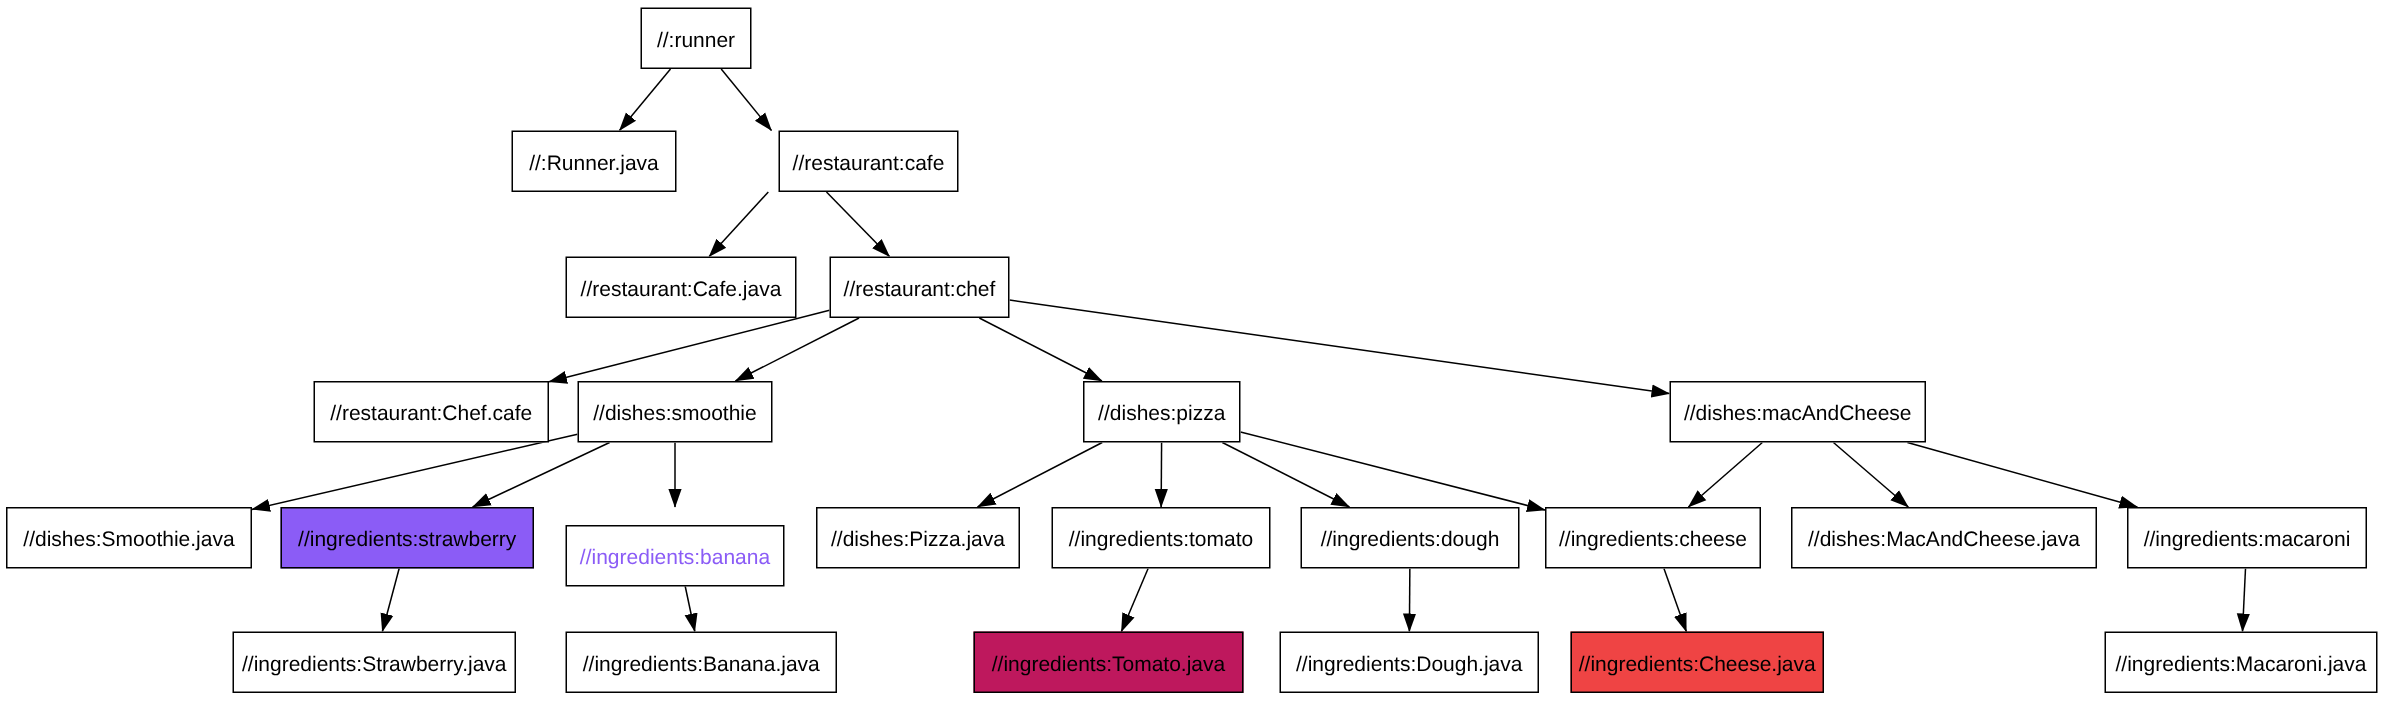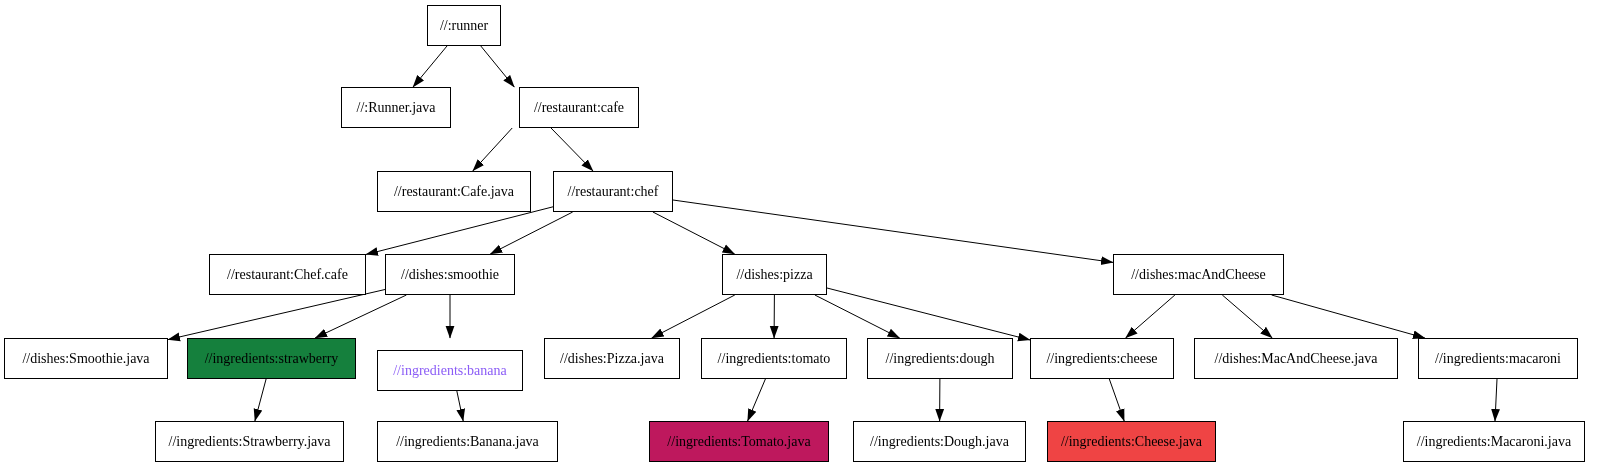--- a/index.html
+++ b/index.html
@@ -6,21 +6,21 @@
     margin: 0;
     padding: 0;
     background: #ffffff;
   }
   #canvas {
     position: relative;
     width: 1600px;
     height: 468px;
     background: #ffffff;
     overflow: hidden;
-    font-family: Liberation Serif, serif;
+    font-family: Liberation Sans, sans-serif;
   }
   #edges-svg {
     position: absolute;
     left: 0;
     top: 0;
     width: 1600px;
     height: 468px;
   }
   .node {
     position: absolute;
@@ -83,21 +83,21 @@
       <div class="node" style="left: 427px; top: 5px; width: 74px; height: 41px; border-color: rgb(0, 0, 0); background: rgb(255, 255, 255); color: rgb(0, 0, 0);">//:runner</div>
       <div class="node" style="left: 341px; top: 87px; width: 110px; height: 41px; border-color: rgb(0, 0, 0); background: rgb(255, 255, 255); color: rgb(0, 0, 0);">//:Runner.java</div>
       <div class="node" style="left: 471px; top: 87px; width: 120px; height: 41px; border-color: rgb(0, 0, 0); background: rgb(255, 255, 255); color: rgb(0, 0, 0); margin-left: 48px;">//restaurant:cafe</div>
       <div class="node" style="left: 377px; top: 171px; width: 154px; height: 41px; border-color: rgb(0, 0, 0); background: rgb(255, 255, 255); color: rgb(0, 0, 0);">//restaurant:Cafe.java</div>
       <div class="node" style="left: 553px; top: 171px; width: 120px; height: 41px; border-color: rgb(0, 0, 0); background: rgb(255, 255, 255); color: rgb(0, 0, 0);">//restaurant:chef</div>
       <div class="node" style="left: 209px; top: 254px; width: 157px; height: 41px; border-color: rgb(0, 0, 0); background: rgb(255, 255, 255); color: rgb(0, 0, 0);">//restaurant:Chef.cafe</div>
       <div class="node" style="left: 385px; top: 254px; width: 130px; height: 41px; border-color: rgb(0, 0, 0); background: rgb(255, 255, 255); color: rgb(0, 0, 0);">//dishes:smoothie</div>
       <div class="node" style="left: 722px; top: 254px; width: 105px; height: 41px; border-color: rgb(0, 0, 0); background: rgb(255, 255, 255); color: rgb(0, 0, 0);">//dishes:pizza</div>
       <div class="node" style="left: 1113px; top: 254px; width: 171px; height: 41px; border-color: rgb(0, 0, 0); background: rgb(255, 255, 255); color: rgb(0, 0, 0);">//dishes:macAndCheese</div>
       <div class="node" style="left: 4px; top: 338px; width: 164px; height: 41px; border-color: rgb(0, 0, 0); background: rgb(255, 255, 255); color: rgb(0, 0, 0);">//dishes:Smoothie.java</div>
-      <div class="node" style="left: 187px; top: 338px; width: 169px; height: 41px; border-color: rgb(0, 0, 0); background: #15803d; color: rgb(0, 0, 0);">//ingredients:strawberry</div>
+      <div class="node" style="left: 187px; top: 338px; width: 169px; height: 41px; border-color: rgb(0, 0, 0); background: #8b5cf6; color: rgb(0, 0, 0);">//ingredients:strawberry</div>
       <div class="node" style="left: 377px; top: 338px; width: 146px; height: 41px; border-color: rgb(0, 0, 0); background: rgb(255, 255, 255); color: #8b5cf6; margin-top: 12px;">//ingredients:banana</div>
       <div class="node" style="left: 544px; top: 338px; width: 136px; height: 41px; border-color: rgb(0, 0, 0); background: rgb(255, 255, 255); color: rgb(0, 0, 0);">//dishes:Pizza.java</div>
       <div class="node" style="left: 701px; top: 338px; width: 146px; height: 41px; border-color: rgb(0, 0, 0); background: rgb(255, 255, 255); color: rgb(0, 0, 0);">//ingredients:tomato</div>
       <div class="node" style="left: 867px; top: 338px; width: 146px; height: 41px; border-color: rgb(0, 0, 0); background: rgb(255, 255, 255); color: rgb(0, 0, 0);">//ingredients:dough</div>
       <div class="node" style="left: 1030px; top: 338px; width: 144px; height: 41px; border-color: rgb(0, 0, 0); background: rgb(255, 255, 255); color: rgb(0, 0, 0);">//ingredients:cheese</div>
       <div class="node" style="left: 1194px; top: 338px; width: 204px; height: 41px; border-color: rgb(0, 0, 0); background: rgb(255, 255, 255); color: rgb(0, 0, 0);">//dishes:MacAndCheese.java</div>
       <div class="node" style="left: 1418px; top: 338px; width: 160px; height: 41px; border-color: rgb(0, 0, 0); background: rgb(255, 255, 255); color: rgb(0, 0, 0);">//ingredients:macaroni</div>
       <div class="node" style="left: 155px; top: 421px; width: 189px; height: 41px; border-color: rgb(0, 0, 0); background: rgb(255, 255, 255); color: rgb(0, 0, 0);">//ingredients:Strawberry.java</div>
       <div class="node" style="left: 377px; top: 421px; width: 181px; height: 41px; border-color: rgb(0, 0, 0); background: rgb(255, 255, 255); color: rgb(0, 0, 0);">//ingredients:Banana.java</div>
       <div class="node" style="left: 649px; top: 421px; width: 180px; height: 41px; border-color: rgb(0, 0, 0); background: #be185d; color: rgb(0, 0, 0);">//ingredients:Tomato.java</div>

